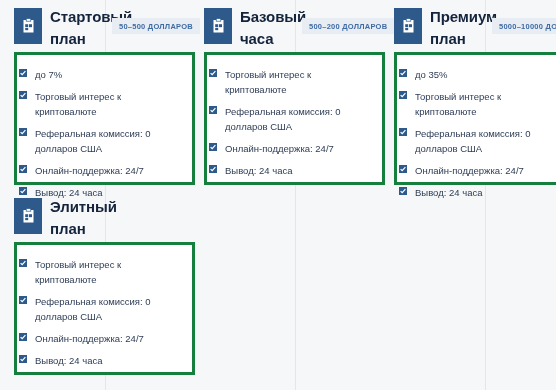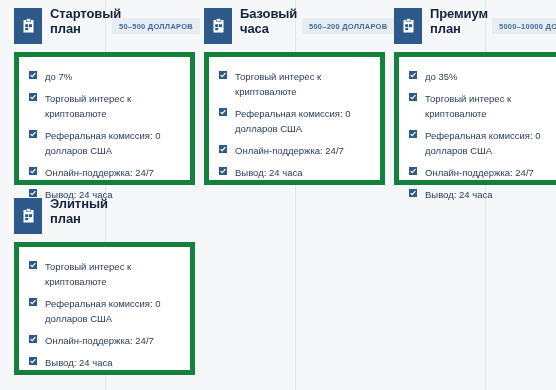--- a/index.html
+++ b/index.html
@@ -43,23 +43,23 @@
     display: flex;
     align-items: center;
     justify-content: center;
   }
   .plan-badge-icon svg { display: block; }
 
   .plan-title {
     position: absolute;
     left: 50px; top: 6px;
     width: 62px;
-    font-size: 13px;
+    font-size: 15px;
     font-weight: bold;
-    line-height: 15px;
+    line-height: 22px;
     color: #14243d;
     letter-spacing: -0.1px;
   }
 
   .plan-price {
     position: absolute;
     left: 112px; top: 18px;
     background: #e8edf4;
     color: #3f6ba3;
     font-size: 7.5px;
@@ -67,22 +67,22 @@
     letter-spacing: 0.25px;
     padding: 4px 7px 3px 7px;
     white-space: nowrap;
   }
 
   .plan-card {
     position: absolute;
     left: 14px;
     width: 181px;
     background: #ffffff;
-    border: 5px solid #15803d;
-    padding: 12px 10px 14px 10px;
+    border: 3px solid #15803d;
+    padding: 12px 10px 14px 2px;
   }
 
   ul.feature-list {
     list-style: none;
     margin: 0; padding: 0;
   }
   ul.feature-list li {
     position: relative;
     padding-left: 16px;
     margin-bottom: 7px;

